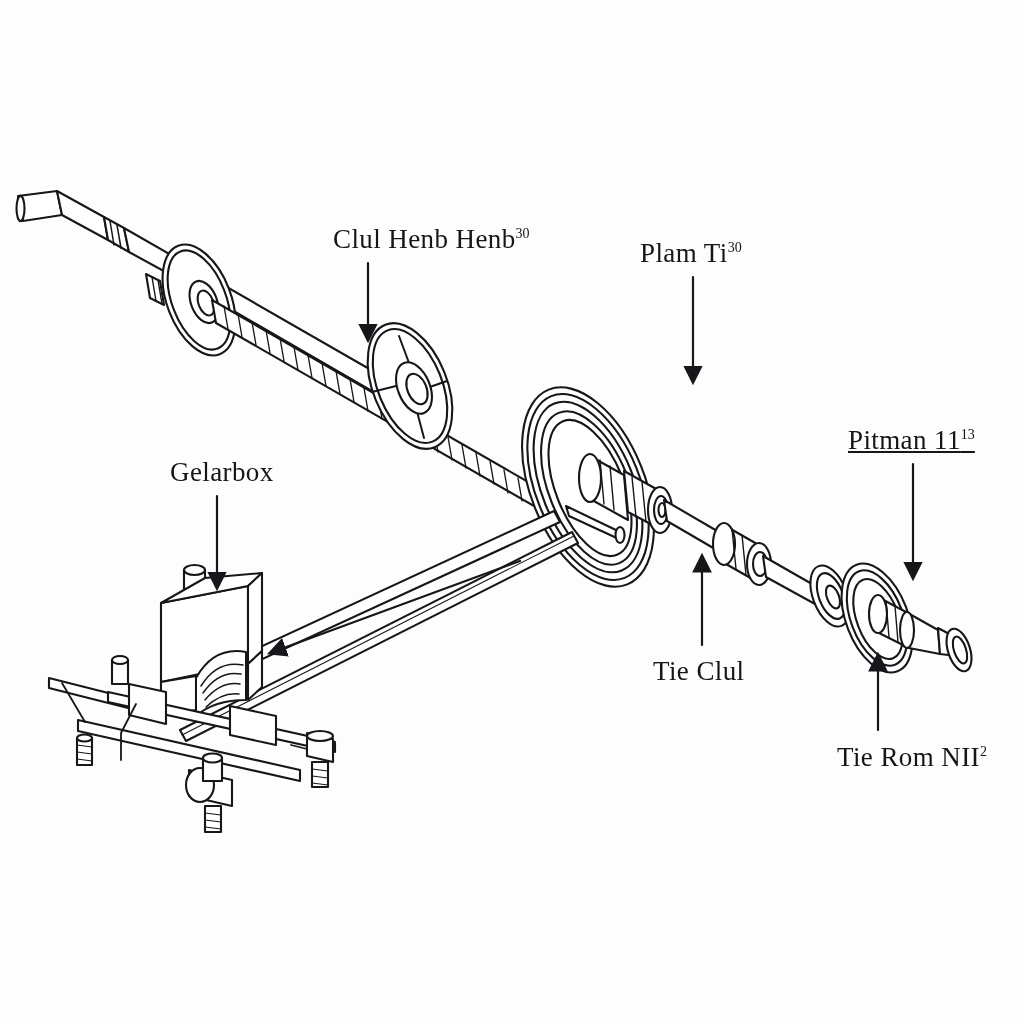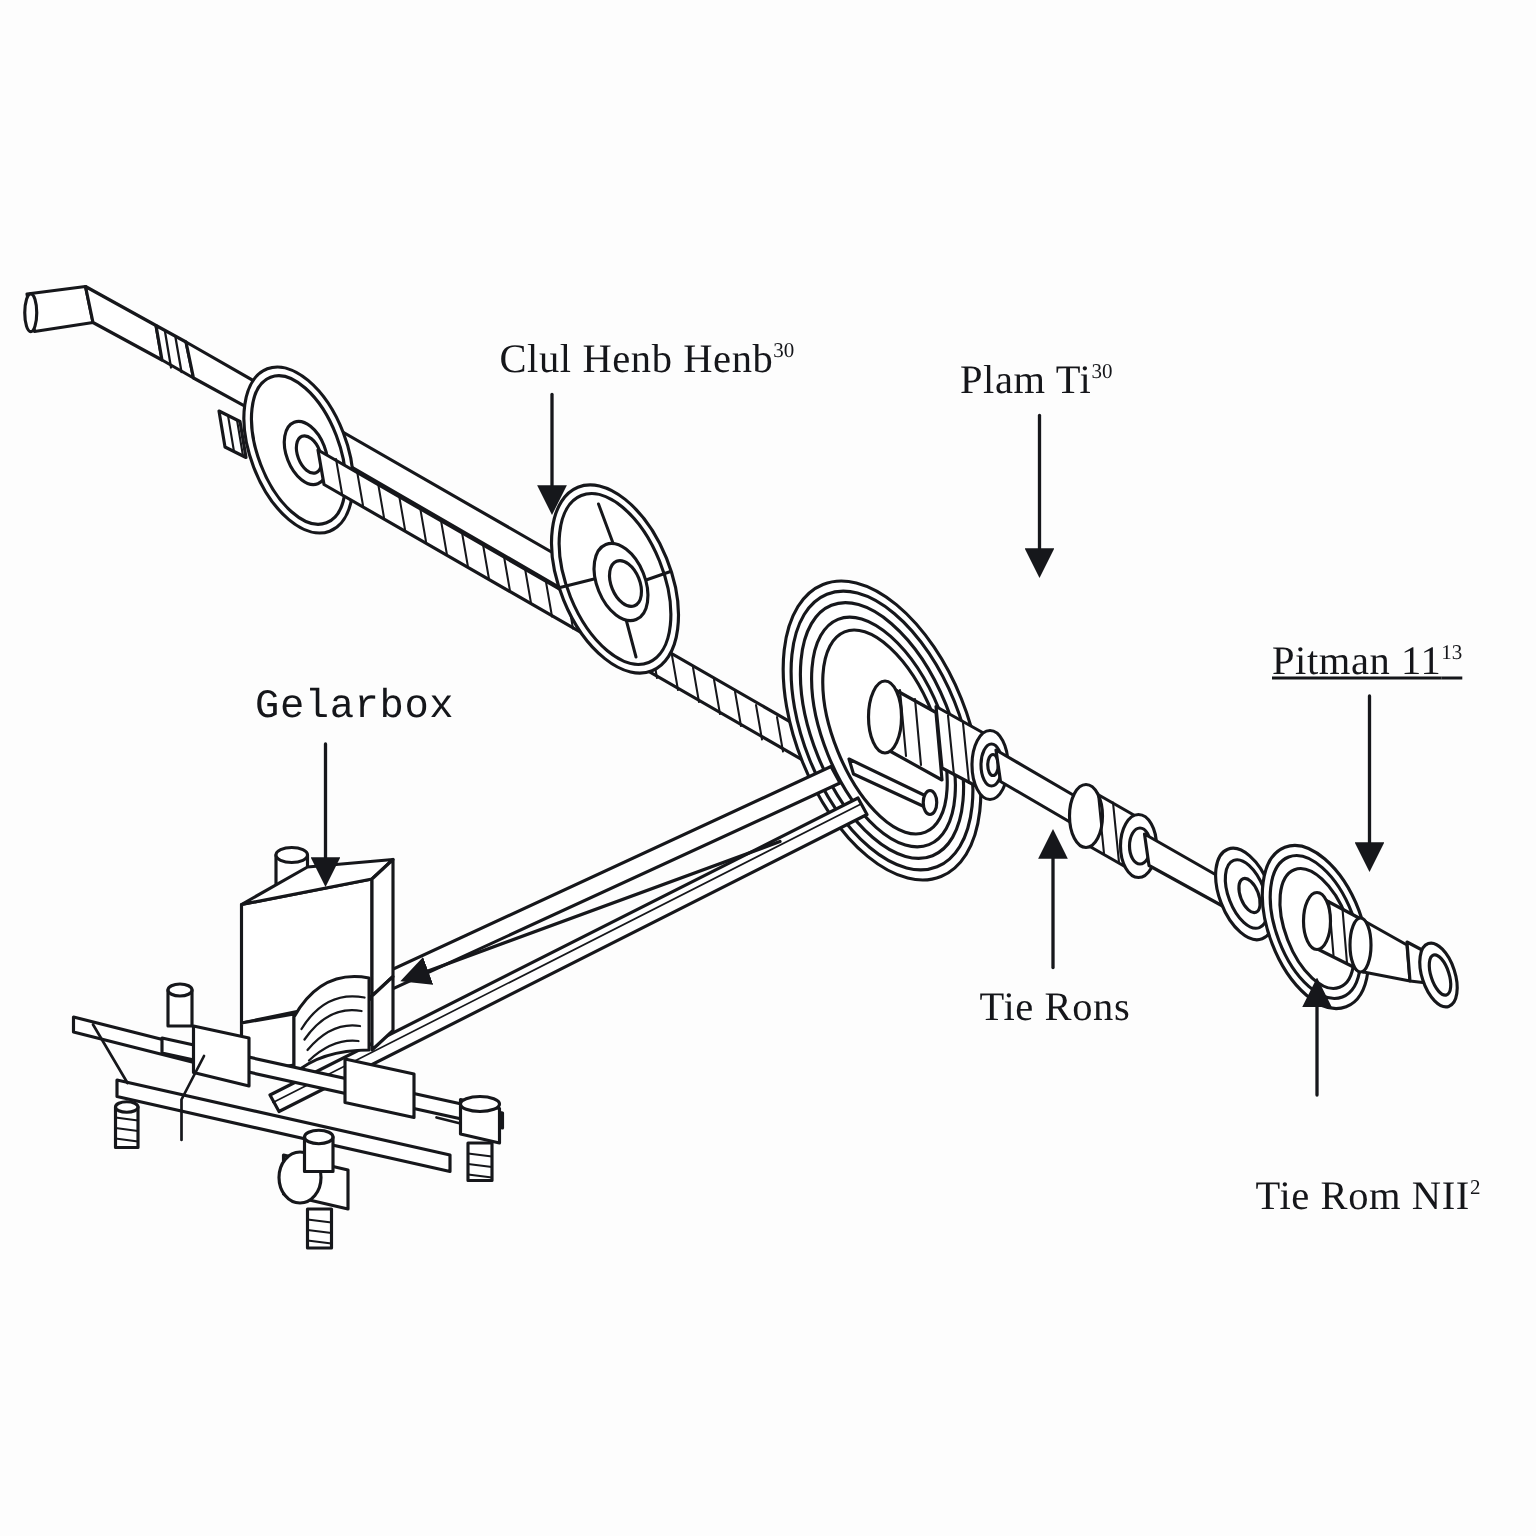--- a/index.html
+++ b/index.html
@@ -34,23 +34,23 @@
   }
   .lbl sup {
     font-size: 14px;
     vertical-align: super;
     line-height: 0;
     letter-spacing: 0;
   }
   .lbl-clutch { left: 333px; top: 226px; }
   .lbl-plam   { left: 640px; top: 240px; }
   .lbl-pitman { left: 848px; top: 427px; text-decoration: underline; }
-  .lbl-gearbox{ left: 170px; top: 459px; font-family: Liberation Mono, monospace; }
+  .lbl-gearbox{ left: 170px; top: 459px; }
   .lbl-tierons{ left: 653px; top: 658px; }
-  .lbl-tierom { left: 837px; top: 784px; }
+  .lbl-tierom { left: 837px; top: 744px; }
 </style>
 </head>
 <body>
 
 <div id="page">
 
   <svg id="drawing" viewBox="0 0 1024 1024">
     <defs>
       <marker id="ah" viewBox="0 0 12 12" refX="10" refY="6" markerWidth="9" markerHeight="9" orient="auto-start-reverse">
         <path d="M0,0 L12,6 L0,12 z" fill="#16171b"></path>
@@ -289,17 +289,17 @@
   </svg>
 
   <div class="lbl lbl-clutch"><span>Clul Henb Henb</span><sup>30</sup></div>
 
   <div class="lbl lbl-plam"><span>Plam Ti</span><sup>30</sup></div>
 
   <div class="lbl lbl-pitman"><span>Pitman 11</span><sup>13</sup></div>
 
   <div class="lbl lbl-gearbox"><span>Gelarbox</span><sup></sup></div>
 
-  <div class="lbl lbl-tierons"><span>Tie Rons</span><sup></sup></div>
+  <div class="lbl lbl-tierons"><span>Tie Clul</span><sup></sup></div>
 
   <div class="lbl lbl-tierom"><span>Tie Rom NII</span><sup>2</sup></div>
 
 </div>
 
 </body></html>

